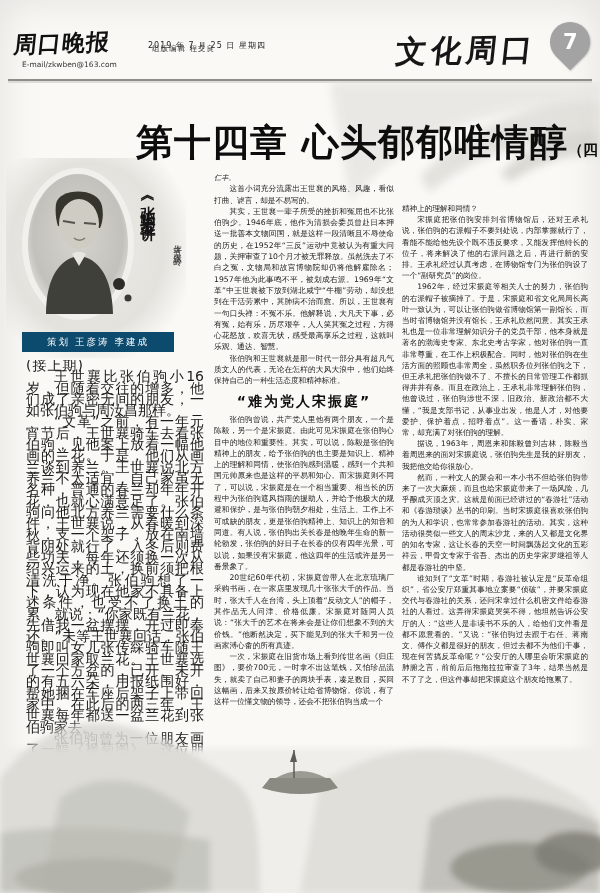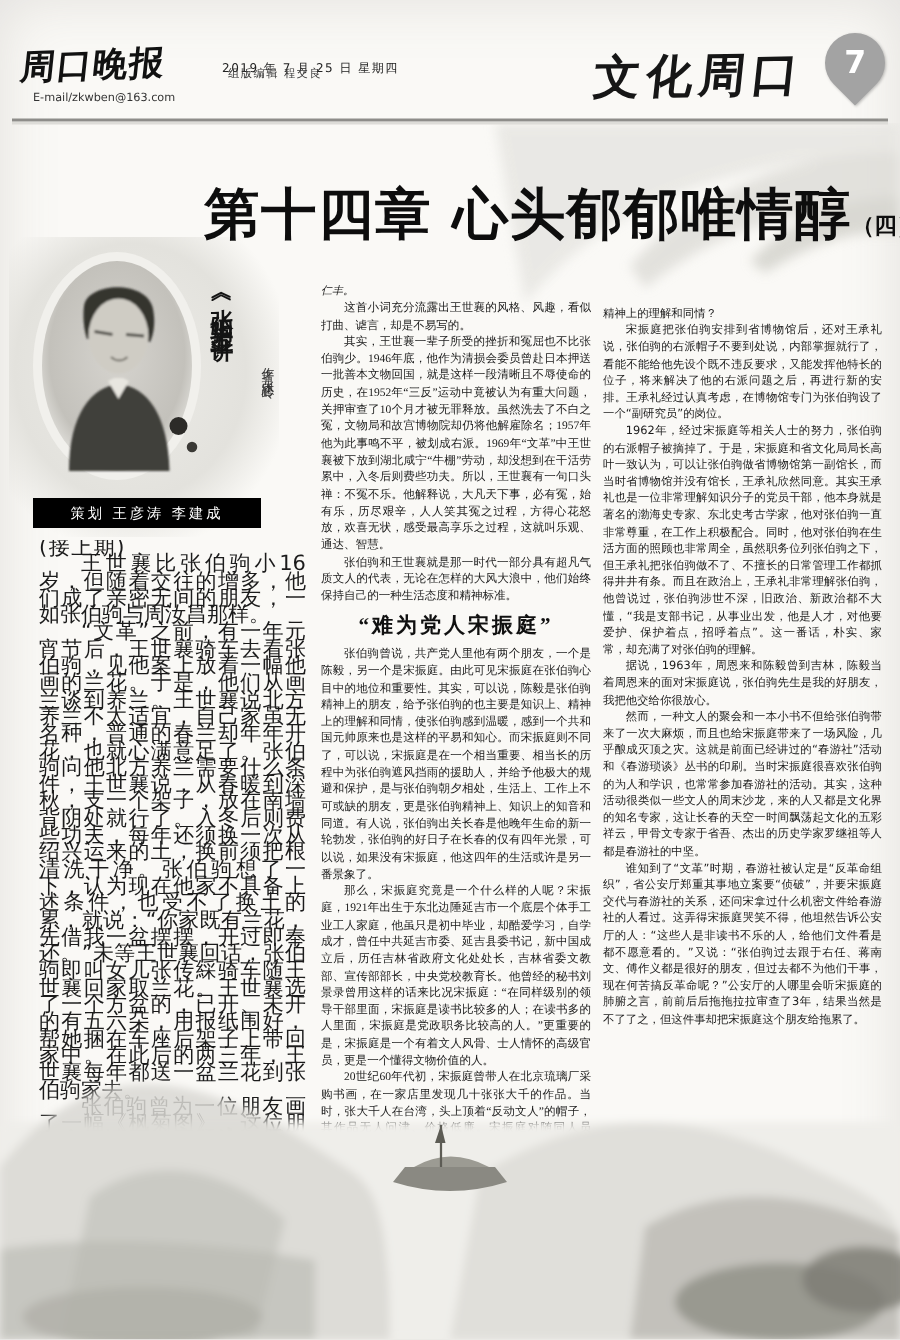--- a/index.html
+++ b/index.html
@@ -64,21 +64,21 @@
   }
   .credit-bar{
     position:absolute;left:22px;top:332px;width:152px;height:20px;
     color:#fff;font-size:9.5px;letter-spacing:2px;
     display:flex;align-items:center;justify-content:center;
   }
   
   .col{position:absolute;overflow:hidden;text-align:justify;}
   .col p{margin:0;padding:0;}
   .col-1{left:26px;top:360px;width:178px;height:396px;font-size:14px;line-height:11.3px;}
-  .col-2{left:214px;top:188px;width:180px;height:662px;font-size:7.7px;line-height:11.3px;font-family:Liberation Serif, serif;}
+  .col-2{left:214px;top:172px;width:180px;height:662px;font-size:7.7px;line-height:11.3px;}
   .col-3{left:402px;top:203px;width:186px;height:580px;font-size:7.6px;line-height:11.2px;}
   .p-indent{text-indent:2em;}
   .p-flush{text-indent:0;}
   .p-label{text-indent:0;letter-spacing:1px;}
   .p-poemflush{font-style:italic;text-indent:0;font-size:95%;}
   .p-subhead{
     text-align:center;text-indent:0;font-weight:bold;font-size:14px;
     letter-spacing:2px;margin:9px 0 7px 0 !important;color:#101010;
   }
 </style>
@@ -139,37 +139,36 @@
       <path d="M30,148 C30,110 45,92 63,90 C82,92 96,110 97,148 L30,148 Z" fill="#403f3b"></path>
       <path d="M56,88 L63,100 L70,88 L66,86 L60,86 Z" fill="#e8e6e0"></path>
     </g>
     <circle cx="103" cy="118" r="6" fill="#2c2b28"></circle>
     <circle cx="112" cy="132" r="3.5" fill="#3a3935"></circle>
   </svg>
 
   <div class="book-title-v">《张伯驹十五讲》</div>
   <div class="book-author-v">作者 张恩岭</div>
 
-  <div class="credit-bar" style="background-color: #000000;">策划 王彦涛 李建成</div>
+  <div class="credit-bar" style="background-color: #0c4a6e;">策划 王彦涛 李建成</div>
 
   <div class="col col-1">
       <p class="p-label">(接上期)</p>
       <p class="p-indent">王世襄比张伯驹小16岁，但随着交往的增多，他们成了亲密无间的朋友，一如张伯驹与周汝昌那样。</p>
       <p class="p-indent">“文革”之前，有一年元宵节后，王世襄骑车去看张伯驹，见他案上放着一幅他画的兰花。于是，他们从画兰谈到养兰。王世襄说北方养兰不太适宜，自己家虽无名种，普通的春兰却年年开花，也就心满意足了。张伯驹问他北方养兰需要什么条件，王世襄说，从春暖到深秋，支一个架子，放在南墙背阴处就行了。入冬后则费些功夫，每年还须换一次从绍兴运来的土，换前须把根清洗干净。张伯驹想了一下，认为现在他家不具备上述条件，也受不了换土的累，就说：“你家既有兰花，先借我一盆摆摆，开过即奉还。”未等王世襄回话，张伯驹即叫女儿张传綵骑车随王世襄回家取兰花。王世襄选了一个方盆的，已开、未开的有五六朵，用报纸围好，帮她捆在车座后架子上带回家中。在此后的两三年，王世襄每年都送一盆兰花到张伯驹家去。</p>
       <p class="p-indent">张伯驹曾为一位朋友画了一幅《枫菊图》，这位朋友拿了请王世襄题诗，题诗后，朋友又拿给张伯驹看。一次王世襄又见张伯驹，张伯驹对王世襄说，诗“作得不错，颇合我意”。王世襄则说：“蒙您许可，荣幸之至，但格调不高，惭愧，惭愧。”</p>
       <p class="p-indent">其实，王世襄也是一位颇有素养的诗词大家，甚至他随便写一小帖诗柬，也能用词填成，如他的一首《浣溪沙》，就是写给友人的诗柬。</p>
     </div>
   <div class="col col-2">
       <p class="p-poemflush">仁丰。</p>
       <p class="p-indent">这首小词充分流露出王世襄的风格、风趣，看似打曲、谑言，却是不易写的。</p>
-      <p class="p-indent">其实，王世襄一辈子所受的挫折和冤屈也不比张伯驹少。1946年底，他作为清损会委员曾赴日本押送一批善本文物回国，就是这样一段清晰且不辱使命的历史，在1952年“三反”运动中竟被认为有重大问题，关押审查了10个月才被无罪释放。虽然洗去了不白之冤，文物局和故宫博物院却仍将他解雇除名；1957年他为此事鸣不平，被划成右派。1969年“文革”中王世襄被下放到湖北咸宁“牛棚”劳动，却没想到在干活劳累中，入冬后则费些功夫。所以，王世襄有一句口头禅：不冤不乐。他解释说，大凡天下事，必有冤，始有乐，历尽艰辛，人人笑其冤之过程，方得心花怒放，欢喜无状，感受最高享乐之过程，这就叫乐观、通达、智慧。</p>
+      <p class="p-indent">其实，王世襄一辈子所受的挫折和冤屈也不比张伯驹少。1946年底，他作为清损会委员曾赴日本押送一批善本文物回国，就是这样一段清晰且不辱使命的历史，在1952年“三反”运动中竟被认为有重大问题，关押审查了10个月才被无罪释放。虽然洗去了不白之冤，文物局和故宫博物院却仍将他解雇除名；1957年他为此事鸣不平，被划成右派。1969年“文革”中王世襄被下放到湖北咸宁“牛棚”劳动，却没想到在干活劳累中，其肺病不治而愈。所以，王世襄有一句口头禅：不冤不乐。他解释说，大凡天下事，必有冤，始有乐，历尽艰辛，人人笑其冤之过程，方得心花怒放，欢喜无状，感受最高享乐之过程，这就叫乐观、通达、智慧。</p>
       <p class="p-indent">张伯驹和王世襄就是那一时代一部分具有超凡气质文人的代表，无论在怎样的大风大浪中，他们始终保持自己的一种生活态度和精神标准。</p>
       <p class="p-subhead">“难为党人宋振庭”</p>
       <p class="p-indent">张伯驹曾说，共产党人里他有两个朋友，一个是陈毅，另一个是宋振庭。由此可见宋振庭在张伯驹心目中的地位和重要性。其实，可以说，陈毅是张伯驹精神上的朋友，给予张伯驹的也主要是知识上、精神上的理解和同情，使张伯驹感到温暖，感到一个共和国元帅原来也是这样的平易和知心。而宋振庭则不同了，可以说，宋振庭是在一个相当重要、相当长的历程中为张伯驹遮风挡雨的援助人，并给予他极大的规避和保护，是与张伯驹朝夕相处，生活上、工作上不可或缺的朋友，更是张伯驹精神上、知识上的知音和同道。有人说，张伯驹出关长春是他晚年生命的新一轮勃发，张伯驹的好日子在长春的仅有四年光景，可以说，如果没有宋振庭，他这四年的生活或许是另一番景象了。</p>
-      <p class="p-indent">那么，宋振庭究竟是一个什么样的人呢？宋振庭，1921年出生于东北边陲延吉市一个底层个体手工业工人家庭，他虽只是初中毕业，却酷爱学习，自学成才，曾任中共延吉市委、延吉县委书记，新中国成立后，历任吉林省政府文化处处长，吉林省委文教部、宣传部部长，中央党校教育长。他曾经的秘书刘景录曾用这样的话来比况宋振庭：“在同样级别的领导干部里面，宋振庭是读书比较多的人；在读书多的人里面，宋振庭是党政职务比较高的人。”更重要的是，宋振庭是一个有着文人风骨、士人情怀的高级官员，更是一个懂得文物价值的人。</p>
       <p class="p-indent">20世纪60年代初，宋振庭曾带人在北京琉璃厂采购书画，在一家店里发现几十张张大千的作品。当时，张大千人在台湾，头上顶着“反动文人”的帽子，其作品无人问津、价格低廉。宋振庭对随同人员说：“张大千的艺术在将来会是让你们想象不到的大价钱。”他断然决定，买下能见到的张大千和另一位画家溥心畬的所有真迹。</p>
       <p class="p-indent">一次，宋振庭在旧货市场上看到传世名画《归庄图》，要价700元，一时拿不出这笔钱，又怕珍品流失，就卖了自己和妻子的两块手表，凑足数目，买回这幅画，后来又按原价转让给省博物馆。你说，有了这样一位懂文物的领导，还会不把张伯驹当成一个</p>
     </div>
   <div class="col col-3">
       <p class="p-flush">精神上的理解和同情？</p>
       <p class="p-indent">宋振庭把张伯驹安排到省博物馆后，还对王承礼说，张伯驹的右派帽子不要到处说，内部掌握就行了，看能不能给他先设个既不违反要求，又能发挥他特长的位子，将来解决了他的右派问题之后，再进行新的安排。王承礼经过认真考虑，在博物馆专门为张伯驹设了一个“副研究员”的岗位。</p>
       <p class="p-indent">1962年，经过宋振庭等相关人士的努力，张伯驹的右派帽子被摘掉了。于是，宋振庭和省文化局局长高叶一致认为，可以让张伯驹做省博物馆第一副馆长，而当时省博物馆并没有馆长，王承礼欣然同意。其实王承礼也是一位非常理解知识分子的党员干部，他本身就是著名的渤海史专家、东北史考古学家，他对张伯驹一直非常尊重，在工作上积极配合。同时，他对张伯驹在生活方面的照顾也非常周全，虽然职务位列张伯驹之下，但王承礼把张伯驹做不了、不擅长的日常管理工作都抓得井井有条。而且在政治上，王承礼非常理解张伯驹，他曾说过，张伯驹涉世不深，旧政治、新政治都不大懂，“我是支部书记，从事业出发，他是人才，对他要爱护、保护着点，招呼着点”。这一番话，朴实、家常，却充满了对张伯驹的理解。</p>
       <p class="p-indent">据说，1963年，周恩来和陈毅曾到吉林，陈毅当着周恩来的面对宋振庭说，张伯驹先生是我的好朋友，我把他交给你很放心。</p>
       <p class="p-indent">然而，一种文人的聚会和一本小书不但给张伯驹带来了一次大麻烦，而且也给宋振庭带来了一场风险，几乎酿成灭顶之灾。这就是前面已经讲过的“春游社”活动和《春游琐谈》丛书的印刷。当时宋振庭很喜欢张伯驹的为人和学识，也常常参加春游社的活动。其实，这种活动很类似一些文人的周末沙龙，来的人又都是文化界的知名专家，这让长春的天空一时间飘荡起文化的五彩祥云，甲骨文专家于省吾、杰出的历史学家罗继祖等人都是春游社的中坚。</p>
       <p class="p-indent">谁知到了“文革”时期，春游社被认定是“反革命组织”，省公安厅郑重其事地立案要“侦破”，并要宋振庭交代与春游社的关系，还问宋拿过什么机密文件给春游社的人看过。这弄得宋振庭哭笑不得，他坦然告诉公安厅的人：“这些人是非读书不乐的人，给他们文件看是都不愿意看的。”又说：“张伯驹过去跟于右任、蒋南文、傅作义都是很好的朋友，但过去都不为他们干事，现在何苦搞反革命呢？”公安厅的人哪里会听宋振庭的肺腑之言，前前后后拖拖拉拉审查了3年，结果当然是不了了之，但这件事却把宋振庭这个朋友给拖累了。</p>

